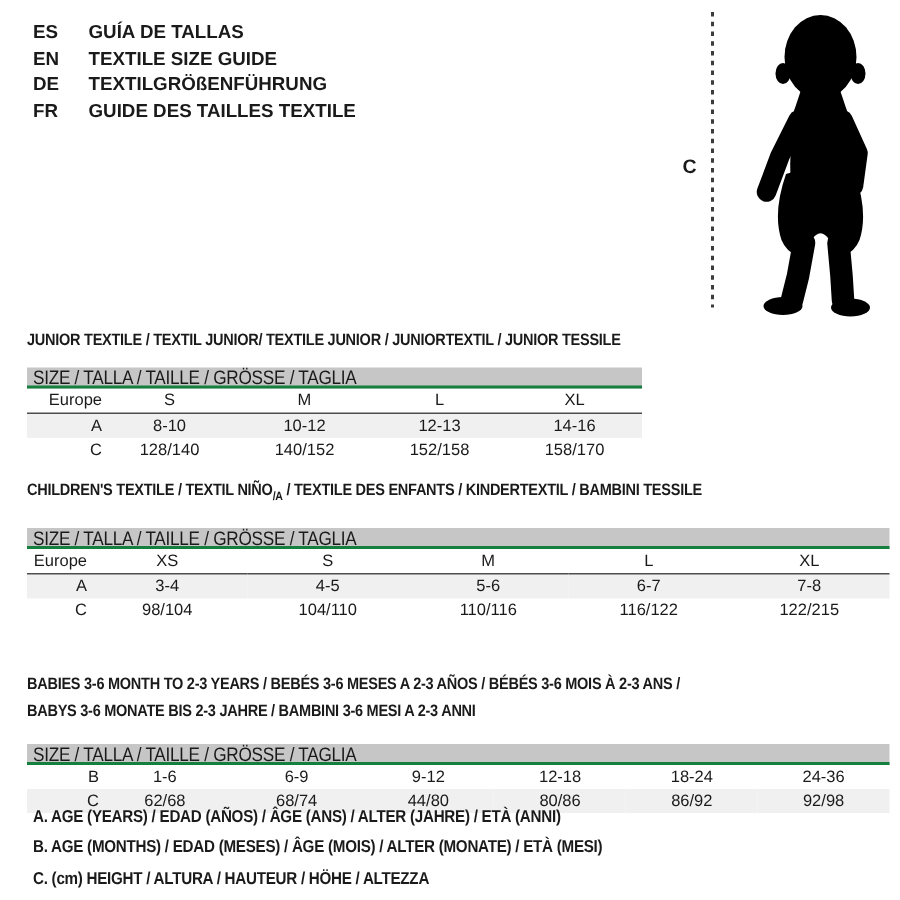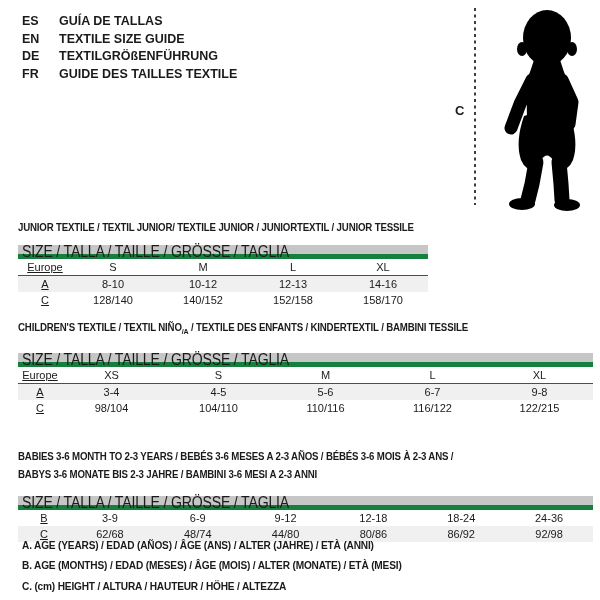--- a/index.html
+++ b/index.html
@@ -17,29 +17,29 @@
   .figure-svg{position:absolute;left:450px;top:4px;width:150px;height:210px;}
   .fig-label{position:absolute;left:455px;top:103px;font-size:13px;font-weight:700;}
   
   .cond{display:inline-block;transform:scaleX(0.88);transform-origin:0 50%;
         white-space:nowrap;letter-spacing:-0.2px;}
   
   .tblock{position:absolute;}
   .ttitle{font-size:11px;font-weight:700;line-height:13px;white-space:nowrap;}
   .sizebar{
     background:#c6c6c6;height:14px;line-height:14px;
-    font-size:16px;font-weight:400;padding-left:4px;
-    border-bottom:5px solid #15803d;box-sizing:border-box;
+    font-size:13px;font-weight:400;padding-left:4px;
+    border-bottom:2px solid #15803d;box-sizing:border-box;
   }
   table.sizes{
     width:100%;border-collapse:collapse;table-layout:fixed;
     font-size:11px;font-weight:400;
   }
   table.sizes td{height:16px;padding:0;text-align:center;vertical-align:middle;}
-  table.sizes td.lbl{text-align:center;padding-left:4px;text-decoration:underline;}
+  table.sizes td.lbl{text-align:right;padding-left:4px;}
   tr.r-top td{border-bottom:1.5px solid #4d4d4d;}
   tr.r-shade td{background:#f0f0f0;}
   
   .footnotes{position:absolute;left:22px;top:535px;}
   .fnote{line-height:19.3px;font-size:11.5px;font-weight:700;white-space:nowrap;}
   sub.tsub{font-size:8px;}
 </style>
 </head>
 <body>
 
@@ -138,21 +138,21 @@
       <td>M</td>
       <td>L</td>
       <td>XL</td>
     </tr>
     <tr class="r-shade">
       <td class="lbl">A</td>
       <td>3-4</td>
       <td>4-5</td>
       <td>5-6</td>
       <td>6-7</td>
-      <td>9-8</td>
+      <td>7-8</td>
     </tr>
     <tr>
       <td class="lbl">C</td>
       <td>98/104</td>
       <td>104/110</td>
       <td>110/116</td>
       <td>116/122</td>
       <td>122/215</td>
     </tr>
   </tbody>
@@ -171,31 +171,31 @@
         <col>
         <col>
         <col>
         <col>
         <col>
         <col>
       </colgroup>
     <tbody>
         <tr>
       <td class="lbl">B</td>
-      <td>3-9</td>
+      <td>1-6</td>
       <td>6-9</td>
       <td>9-12</td>
       <td>12-18</td>
       <td>18-24</td>
       <td>24-36</td>
     </tr>
     <tr class="r-shade">
       <td class="lbl">C</td>
       <td>62/68</td>
-      <td>48/74</td>
+      <td>68/74</td>
       <td>44/80</td>
       <td>80/86</td>
       <td>86/92</td>
       <td>92/98</td>
     </tr>
   </tbody>
     </table>
 </div>
 
 <div class="footnotes">

